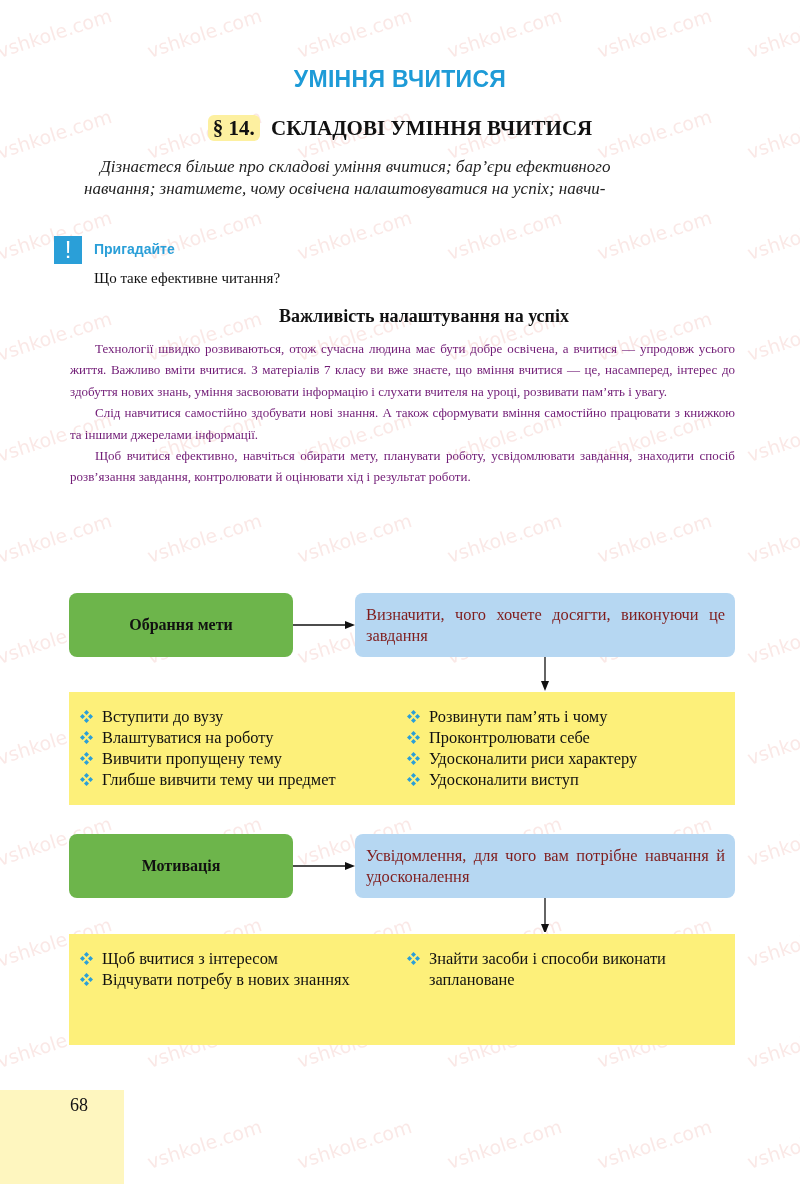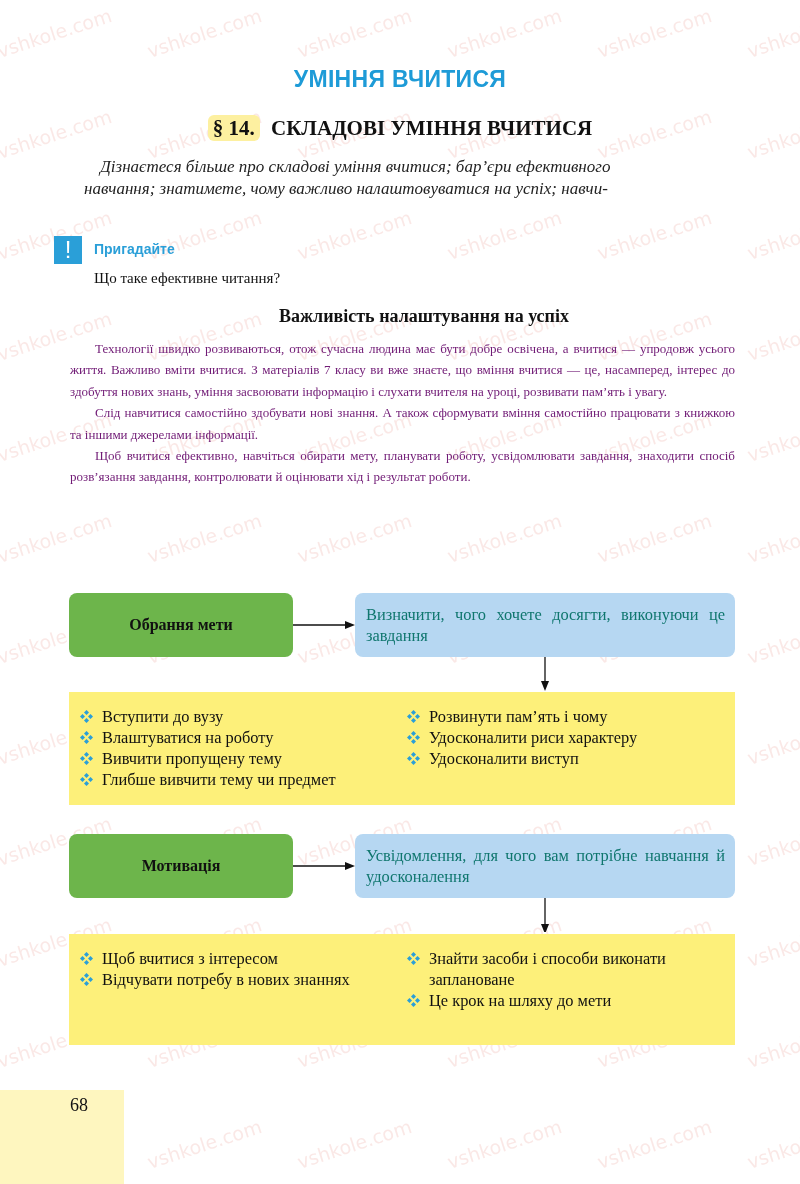--- a/index.html
+++ b/index.html
@@ -60,21 +60,21 @@
     position: absolute; left: 69px; width: 224px; height: 64px; background: #6db54b;
     border-radius: 8px; display: flex; align-items: center; justify-content: center;
     font-weight: bold; font-size: 16px; color: #111;
   }
   .goal-box { top: 593px; }
   .motive-box { top: 834px; }
 
   .desc-box {
     position: absolute; left: 355px; width: 380px; height: 64px; background: #b6d7f2;
     border-radius: 8px; box-sizing: border-box; padding: 11px 10px 0 11px;
-    font-size: 16.4px; line-height: 21px; text-align: justify; color: #0f766e;
+    font-size: 16.4px; line-height: 21px; text-align: justify; color: #7f1d1d;
   }
   .desc1 { top: 593px; }
   .desc2 { top: 834px; }
 
   .h-arrow { position: absolute; left: 293px; width: 62px; height: 12px; }
   .v-arrow { position: absolute; left: 539px; width: 12px; height: 34px; }
 
   .list-box {
     position: absolute; left: 69px; width: 666px; background: #fdf07a;
     box-sizing: border-box; padding: 14px 10px 10px 10px;
@@ -181,21 +181,21 @@
 
   <div class="unit-title">УМІННЯ ВЧИТИСЯ</div>
 
   <div class="section-title">
     <span class="section-num">§ 14.</span>
     <span>СКЛАДОВІ УМІННЯ ВЧИТИСЯ</span>
   </div>
 
   <div class="intro">
     <div style="padding-left:3px">Дізнаєтеся більше про складові уміння вчитися; бар’єри ефективного</div>
-    <div style="margin-left:-13px">навчання; знатимете, чому важливо налаштовуватися на успіх; навчи-</div>
+    <div style="margin-left:-13px">навчання; знатимете, чому освічена налаштовуватися на успіх; навчи-</div>
   </div>
 
   <div class="remember">
     <div class="remember-icon">!</div>
     <div class="remember-title">Пригадайте</div>
     <div class="remember-question">Що таке ефективне читання?</div>
   </div>
 
   <div class="subheading">Важливість налаштування на успіх</div>
 
@@ -276,20 +276,31 @@
         </div>
         <div class="item">
           <span class="bullet">
             <svg width="13" height="13" viewBox="0 0 13 13">
               <polygon points="6.5,0 9,2.5 6.5,5 4,2.5" fill="#2a9fd8"></polygon>
               <polygon points="6.5,8 9,10.5 6.5,13 4,10.5" fill="#2a9fd8"></polygon>
               <polygon points="0,6.5 2.5,4 5,6.5 2.5,9" fill="#2a9fd8"></polygon>
               <polygon points="8,6.5 10.5,4 13,6.5 10.5,9" fill="#2a9fd8"></polygon>
             </svg>
           </span>
+          <span class="item-text">Проконтролювати себе</span>
+        </div>
+        <div class="item">
+          <span class="bullet">
+            <svg width="13" height="13" viewBox="0 0 13 13">
+              <polygon points="6.5,0 9,2.5 6.5,5 4,2.5" fill="#2a9fd8"></polygon>
+              <polygon points="6.5,8 9,10.5 6.5,13 4,10.5" fill="#2a9fd8"></polygon>
+              <polygon points="0,6.5 2.5,4 5,6.5 2.5,9" fill="#2a9fd8"></polygon>
+              <polygon points="8,6.5 10.5,4 13,6.5 10.5,9" fill="#2a9fd8"></polygon>
+            </svg>
+          </span>
           <span class="item-text">Удосконалити риси характеру</span>
         </div>
         <div class="item">
           <span class="bullet">
             <svg width="13" height="13" viewBox="0 0 13 13">
               <polygon points="6.5,0 9,2.5 6.5,5 4,2.5" fill="#2a9fd8"></polygon>
               <polygon points="6.5,8 9,10.5 6.5,13 4,10.5" fill="#2a9fd8"></polygon>
               <polygon points="0,6.5 2.5,4 5,6.5 2.5,9" fill="#2a9fd8"></polygon>
               <polygon points="8,6.5 10.5,4 13,6.5 10.5,9" fill="#2a9fd8"></polygon>
             </svg>
@@ -339,29 +350,18 @@
           <span class="bullet">
             <svg width="13" height="13" viewBox="0 0 13 13">
               <polygon points="6.5,0 9,2.5 6.5,5 4,2.5" fill="#2a9fd8"></polygon>
               <polygon points="6.5,8 9,10.5 6.5,13 4,10.5" fill="#2a9fd8"></polygon>
               <polygon points="0,6.5 2.5,4 5,6.5 2.5,9" fill="#2a9fd8"></polygon>
               <polygon points="8,6.5 10.5,4 13,6.5 10.5,9" fill="#2a9fd8"></polygon>
             </svg>
           </span>
           <span class="item-text">Знайти засоби і способи виконати заплановане</span>
         </div>
-        <div class="item">
-          <span class="bullet">
-            <svg width="13" height="13" viewBox="0 0 13 13">
-              <polygon points="6.5,0 9,2.5 6.5,5 4,2.5" fill="#2a9fd8"></polygon>
-              <polygon points="6.5,8 9,10.5 6.5,13 4,10.5" fill="#2a9fd8"></polygon>
-              <polygon points="0,6.5 2.5,4 5,6.5 2.5,9" fill="#2a9fd8"></polygon>
-              <polygon points="8,6.5 10.5,4 13,6.5 10.5,9" fill="#2a9fd8"></polygon>
-            </svg>
-          </span>
-          <span class="item-text">Це крок на шляху до мети</span>
-        </div>
       </div>
   </div>
 
   <div class="page-corner"></div>
   <div class="page-number">68</div>
 </div>
 
 </body></html>

